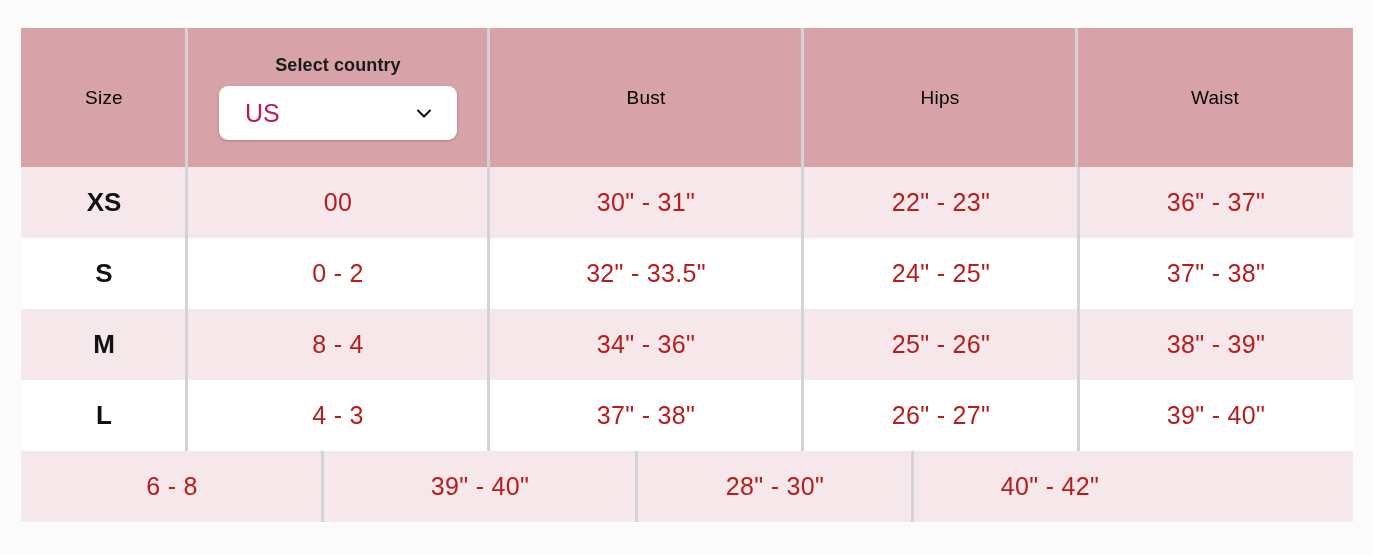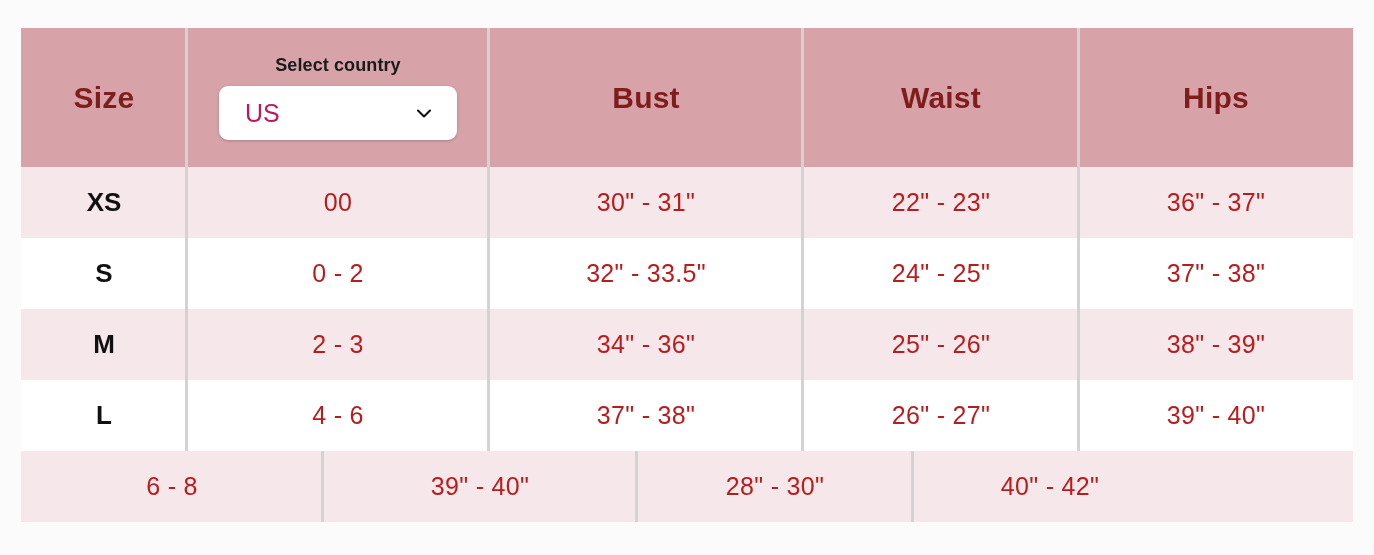--- a/index.html
+++ b/index.html
@@ -67,23 +67,23 @@
   }
 
   .col-size    { width: 166px; }
   .col-country { width: 302px; }
   .col-bust    { width: 314px; justify-content: center; }
   .col-waist   { width: 276px; }
   .col-hips    { width: 274px; }
 
   
   .header-label {
-    font-size: 30px;
-    font-weight: bold;
-    color: #7f1d1d;
+    font-size: 19px;
+    font-weight: normal;
+    color: #000000;
     letter-spacing: 0.2px;
   }
 
   .country-cell {
     flex-direction: column;
     justify-content: center;
     gap: 10px;
   }
   .country-label {
     font-size: 18px;
@@ -155,27 +155,27 @@
             <path d="M5 8.5 L11 14.5 L17 8.5" fill="none" stroke="#111111" stroke-width="2.1" stroke-linecap="round" stroke-linejoin="round"></path>
           </svg>
         </span>
       </div>
     </div>
 
     <div class="cell col-bust">
       <span class="header-label">Bust</span>
     </div>
 
+    <div class="cell col-hips">
+      <span class="header-label">Hips</span>
+    </div>
+
     <div class="cell col-waist">
       <span class="header-label">Waist</span>
     </div>
-
-    <div class="cell col-hips">
-      <span class="header-label">Hips</span>
-    </div>
   </div>
 
   <div class="row body-row tint">
     <div class="cell col-size">
       <span class="size-label">XS</span>
     </div>
     <div class="cell col-country">
       <span class="measure-value">00</span>
     </div>
     <div class="cell col-bust">
@@ -205,39 +205,39 @@
     <div class="cell col-hips">
       <span class="measure-value">37" - 38"</span>
     </div>
   </div>
 
   <div class="row body-row tint">
     <div class="cell col-size">
       <span class="size-label">M</span>
     </div>
     <div class="cell col-country">
-      <span class="measure-value">2 - 3</span>
+      <span class="measure-value">8 - 4</span>
     </div>
     <div class="cell col-bust">
       <span class="measure-value">34" - 36"</span>
     </div>
     <div class="cell col-waist">
       <span class="measure-value">25" - 26"</span>
     </div>
     <div class="cell col-hips">
       <span class="measure-value">38" - 39"</span>
     </div>
   </div>
 
   <div class="row body-row plain">
     <div class="cell col-size">
       <span class="size-label">L</span>
     </div>
     <div class="cell col-country">
-      <span class="measure-value">4 - 6</span>
+      <span class="measure-value">4 - 3</span>
     </div>
     <div class="cell col-bust">
       <span class="measure-value">37" - 38"</span>
     </div>
     <div class="cell col-waist">
       <span class="measure-value">26" - 27"</span>
     </div>
     <div class="cell col-hips">
       <span class="measure-value">39" - 40"</span>
     </div>

